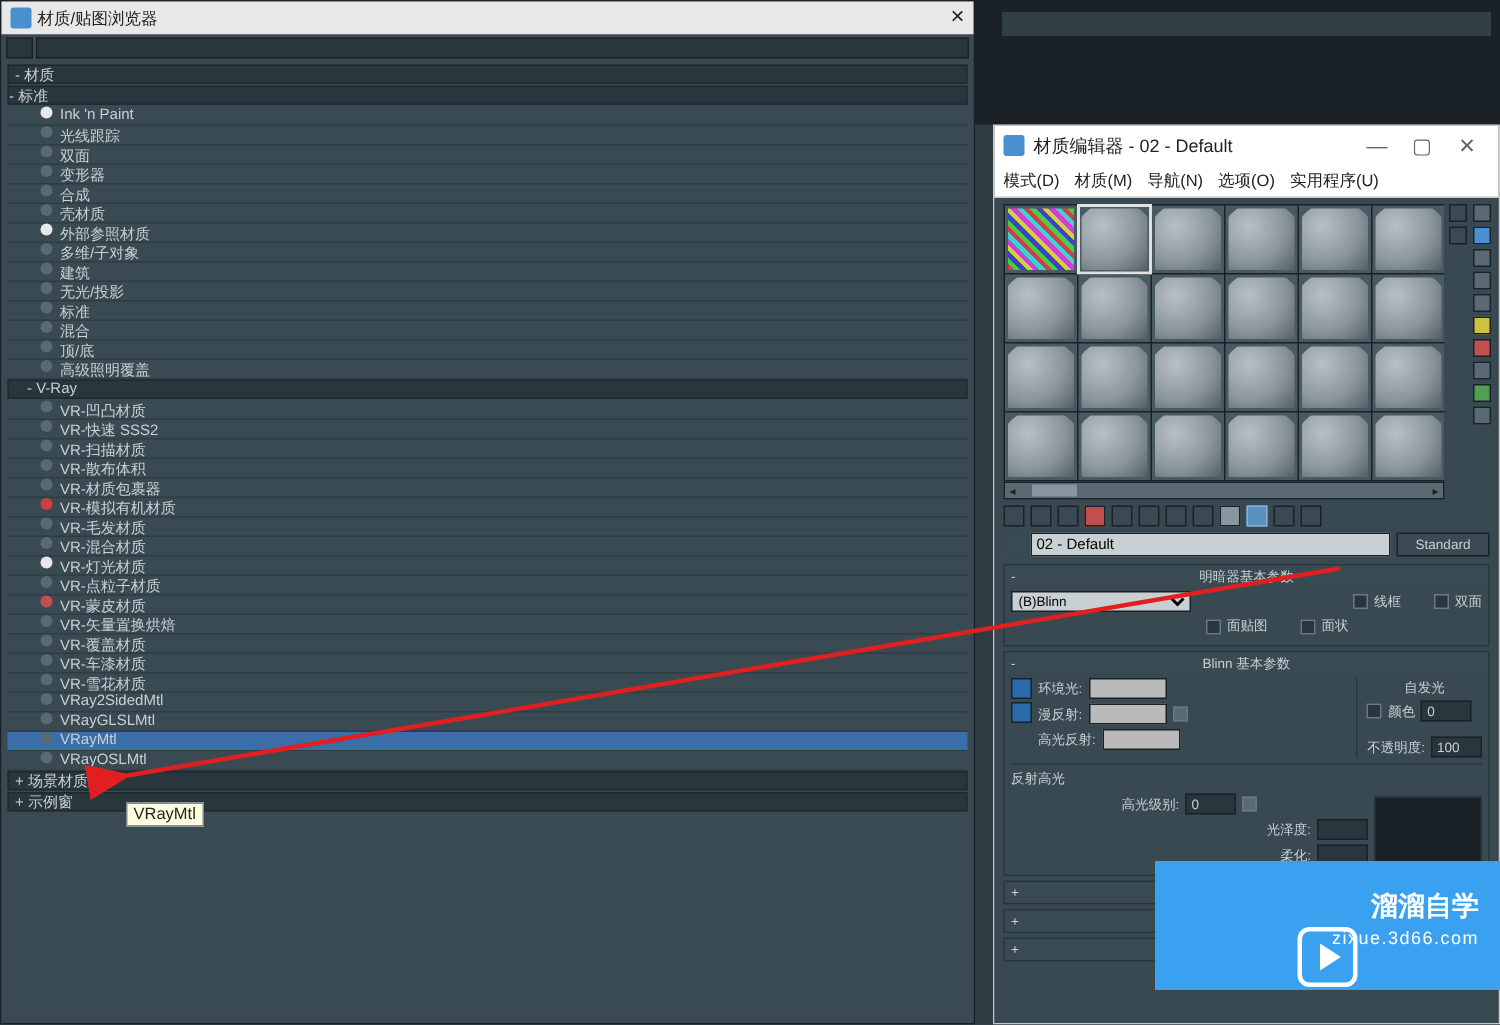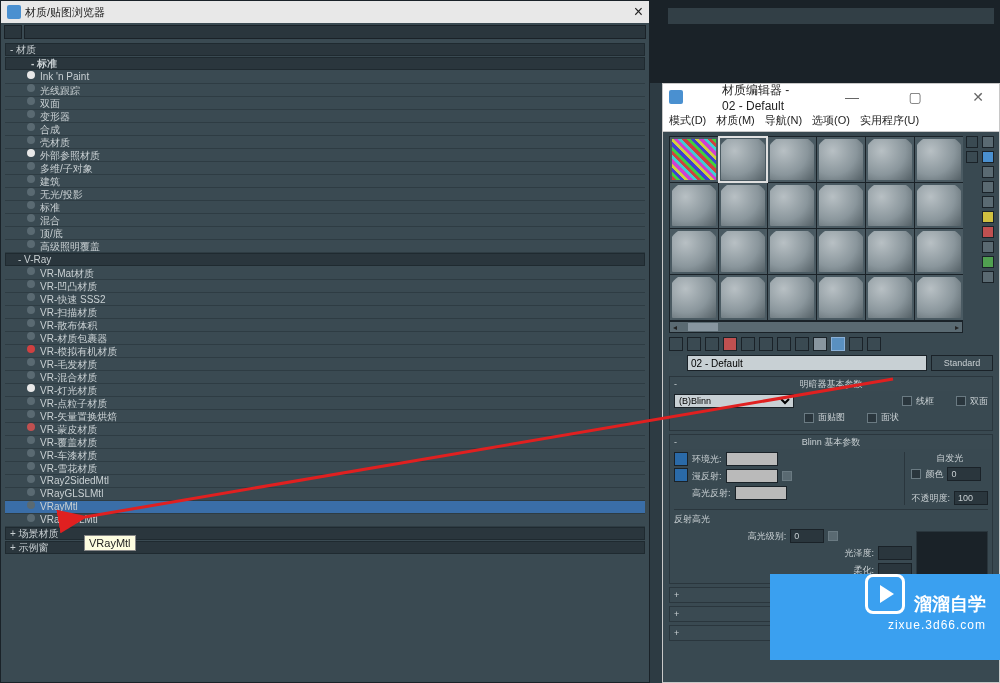--- a/index.html
+++ b/index.html
@@ -22,21 +22,21 @@
 .search-row { height: 18px; display: flex; gap: 2px; padding: 2px 3px; }
 .search-row .btn { width: 18px; height: 14px; background: #2a363d; border: 1px solid #1a2228; }
 .search-row input { flex: 1; height: 14px; background: #2a363d; border: 1px solid #1a2228; color: #c9d0d3; font-size: 10px; padding: 0 3px; }
 
 .cat-list { padding: 2px 4px 4px 4px; }
 .cat-header {
   height: 13px; background: #2a363d; color: #c9d0d3; font-size: 10px;
   display: flex; align-items: center; padding-left: 4px; margin-bottom: 1px;
   border: 1px solid #1f2a30;
 }
-.sub-header { padding-left: 25px; font-weight: bold; }
+.sub-header { padding-left: 0; }
 .sub-header2 { padding-left: 12px; }
 
 .mat-item {
   height: 13px; display: flex; gap: 5px;
   padding-left: 22px; color: #c9d0d3; font-size: 10px; cursor: pointer;
   border-bottom: 1px solid #2e3c43;
 }
 .mat-item .swatch { width: 8px; height: 8px; border-radius: 50%; background: #5a6a72; flex: 0 0 auto; }
 .mat-item .swatch.white { background: #e8e8e8; }
 .mat-item .swatch.red { background: #d04040; }
@@ -51,21 +51,21 @@
 
 
 .arrow-svg { position: absolute; left: 0; top: 0; pointer-events: none; z-index: 50; }
 
 
 .editor {
   position: absolute; left: 662px; top: 83px; width: 338px; height: 600px;
   background: #394951; border: 1px solid #c8c8c8;
 }
 .editor-titlebar {
-  height: 26px; background: #fff; display: flex; align-items: center; padding: 0 6px; gap: 33px;
+  height: 26px; background: #fff; display: flex; align-items: center; padding: 0 6px;
 }
 .editor-titlebar .icon { width: 14px; height: 14px; background: #4a90d0; margin-right: 6px; border-radius: 2px; }
 .editor-titlebar .title { font-size: 12px; color: #222; flex: 1; }
 .editor-titlebar .winbtn { width: 30px; height: 22px; display: flex; align-items: center; justify-content: center; color: #666; font-size: 14px; cursor: pointer; }
 
 .editor-menu {
   height: 22px; background: #fff; display: flex; align-items: center; gap: 10px;
   padding: 0 6px; border-bottom: 1px solid #c8c8c8;
 }
 .editor-menu span { font-size: 11px; color: #222; cursor: pointer; }
@@ -133,21 +133,21 @@
 .spinner { width: 34px; height: 14px; background: #2a363d; border: 1px solid #1a2228; color: #c9d0d3; font-size: 9px; padding-left: 3px; display:flex; align-items:center; }
 
 .shade-btns { display:flex; flex-direction: column; gap:2px; }
 .shade-btn { width:14px; height:14px; background:#2a6aa8; border:1px solid #1a2228; }
 
 .highlight-preview { width: 72px; height: 44px; background: #1a2228; border: 1px solid #2a363d; }
 
 
 .watermark {
   position: absolute; left: 770px; top: 574px; width: 230px; height: 86px;
-  background: #3aa0f0; display: flex; align-items: center; justify-content: flex-start;
+  background: #3aa0f0; display: flex; align-items: center; justify-content: flex-end;
   flex-direction: column; color: #fff;
 }
 .watermark .play { width: 40px; height: 40px; border: 3px solid #fff; border-radius: 8px; display: flex; align-items: center; justify-content: center; margin-bottom: 2px; }
 .watermark .play .tri { width: 0; height: 0; border-left: 14px solid #fff; border-top: 9px solid transparent; border-bottom: 9px solid transparent; margin-left: 3px; }
 .watermark .cn { font-size: 18px; font-weight: bold; position: absolute; right: 14px; top: 18px; }
 .watermark .url { font-size: 12px; position: absolute; right: 14px; top: 44px; letter-spacing: 1px; }
 
 
 .bg-strip { position:absolute; left:650px; top:0; width:350px; height:83px; background:#1a2228; }
 .bg-strip .inner { position:absolute; left:18px; top:8px; right:6px; height:16px; background:#323f46; }
@@ -229,24 +229,20 @@
           </div>
           <div class="mat-item">
             <span class="swatch "></span>
             <span>高级照明覆盖</span>
           </div>
         </div>
       <div class="cat-header sub-header2">- V-Ray</div>
       <div id="vray-list">
           <div class="mat-item">
             <span class="swatch "></span>
-            <span>VR-Mat材质</span>
-          </div>
-          <div class="mat-item">
-            <span class="swatch "></span>
             <span>VR-凹凸材质</span>
           </div>
           <div class="mat-item">
             <span class="swatch "></span>
             <span>VR-快速 SSS2</span>
           </div>
           <div class="mat-item">
             <span class="swatch "></span>
             <span>VR-扫描材质</span>
           </div>
@@ -272,26 +268,26 @@
           </div>
           <div class="mat-item">
             <span class="swatch white"></span>
             <span>VR-灯光材质</span>
           </div>
           <div class="mat-item">
             <span class="swatch "></span>
             <span>VR-点粒子材质</span>
           </div>
           <div class="mat-item">
-            <span class="swatch "></span>
-            <span>VR-矢量置换烘焙</span>
-          </div>
-          <div class="mat-item">
             <span class="swatch redish"></span>
             <span>VR-蒙皮材质</span>
+          </div>
+          <div class="mat-item">
+            <span class="swatch "></span>
+            <span>VR-矢量置换烘焙</span>
           </div>
           <div class="mat-item">
             <span class="swatch "></span>
             <span>VR-覆盖材质</span>
           </div>
           <div class="mat-item">
             <span class="swatch "></span>
             <span>VR-车漆材质</span>
           </div>
           <div class="mat-item">

